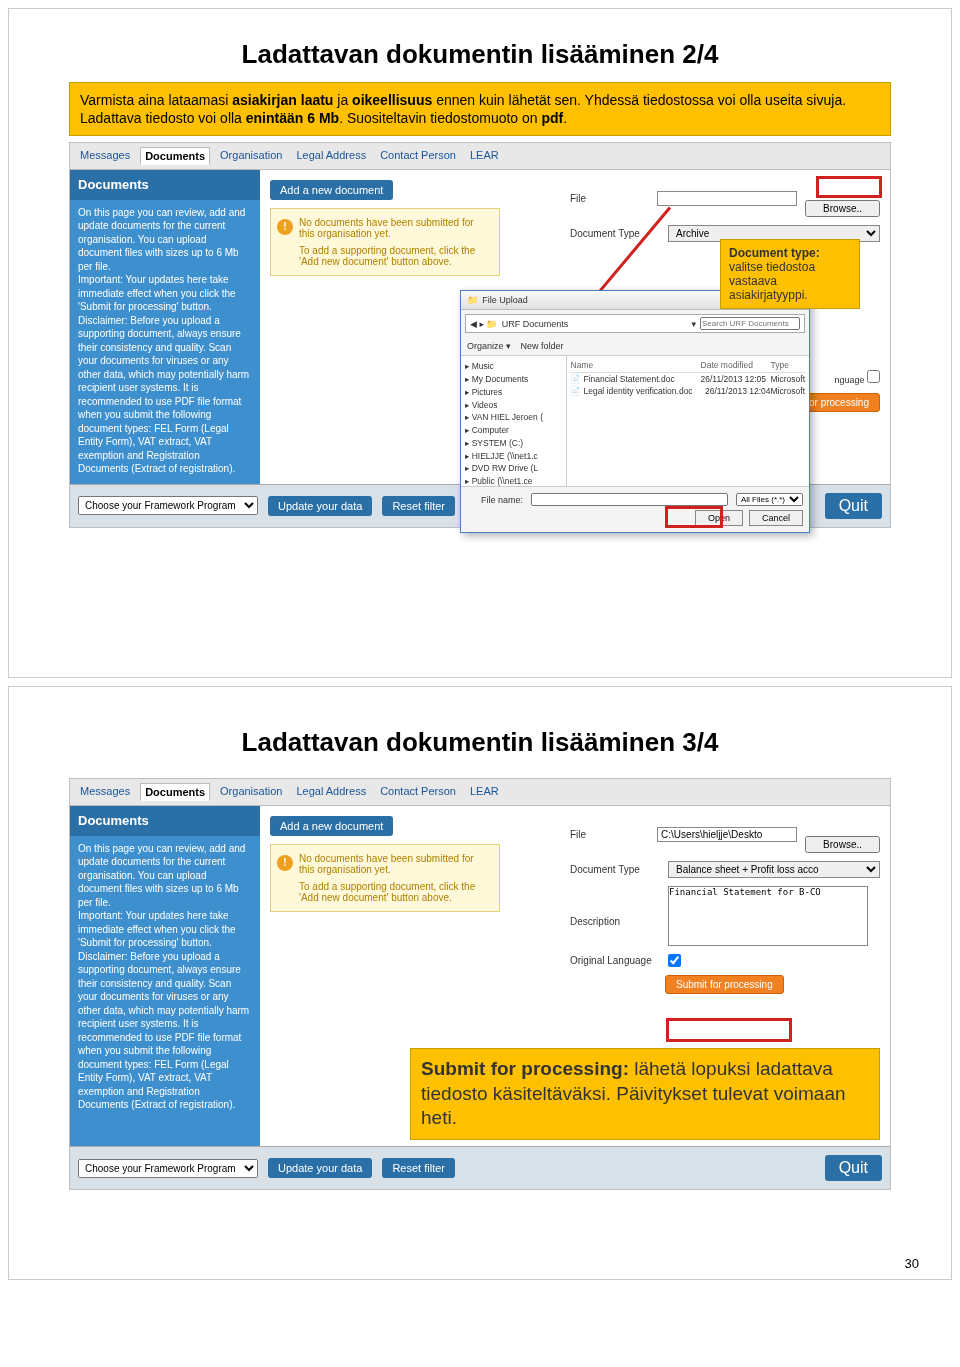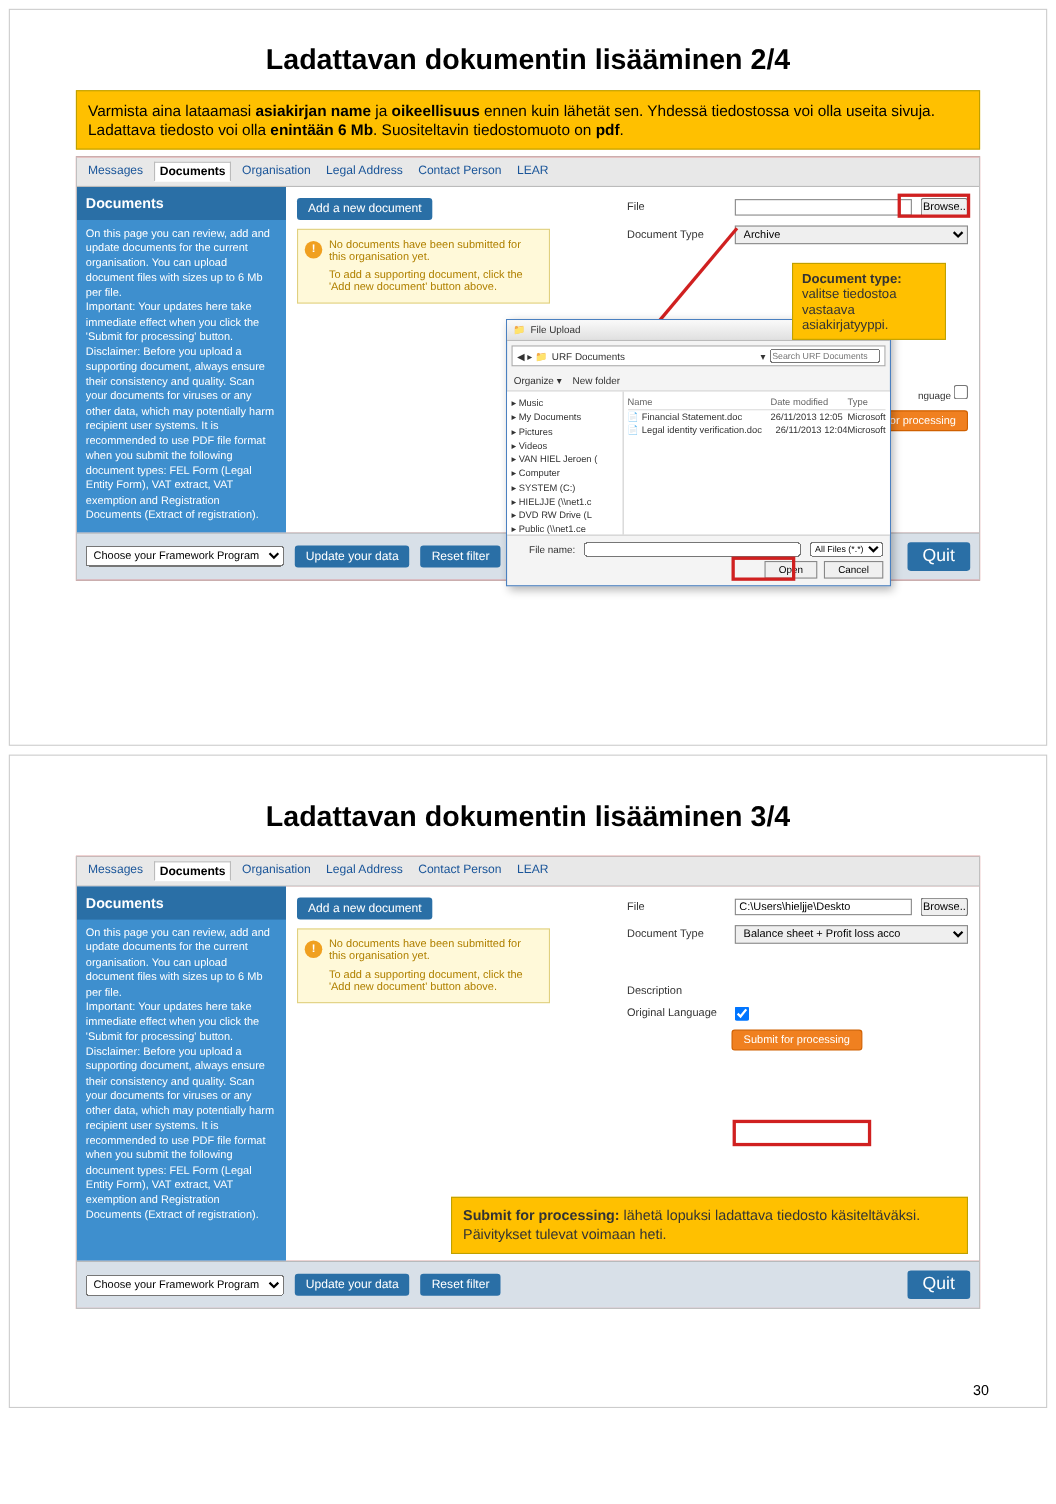--- a/index.html
+++ b/index.html
@@ -16,21 +16,21 @@
   .sidebar { width: 190px; background: #3e8fce; color: #fff; padding: 8px; font-size: 10px; line-height: 1.35; }
   .sidebar-title { background: #2a6fa6; margin: -8px -8px 6px -8px; padding: 6px 8px; font-weight: bold; font-size: 13px; }
   .main-area { flex: 1; padding: 10px; position: relative; }
   .btn-blue { background: #2a6fa6; color: #fff; border: none; padding: 4px 10px; font-size: 11px; border-radius: 3px; }
   .info-box { background: #fff9d9; border: 1px solid #e0d080; padding: 8px 8px 8px 28px; font-size: 10px; color: #b08000; margin-top: 8px; position: relative; max-width: 230px; }
   .info-box::before { content: "!"; position: absolute; left: 6px; top: 10px; width: 16px; height: 16px; background: #f0a020; color: #fff; border-radius: 50%; text-align: center; font-weight: bold; line-height: 16px; }
   .form-panel { position: absolute; right: 10px; top: 10px; width: 310px; font-size: 11px; }
   .form-row { display: flex; align-items: center; margin-bottom: 8px; gap: 8px; }
   .form-row label { width: 90px; font-size: 10px; }
   .form-row input[type=text], .form-row select { flex: 1; font-size: 10px; padding: 1px 3px; border: 1px solid #888; }
-  .btn-browse { font-size: 10px; padding: 1px 0; }
+  .btn-browse { font-size: 10px; padding: 1px 16px; margin-top: 20px; }
   .btn-orange { background: #f08020; color: #fff; border: 1px solid #d06000; padding: 3px 10px; font-size: 10px; border-radius: 3px; }
   .red-box { border: 3px solid #d02020; position: absolute; pointer-events: none; }
   .arrow-red { position: absolute; width: 200px; height: 3px; background: #d02020; transform-origin: left center; }
   .arrow-red::after { content: ""; position: absolute; right: -2px; top: -5px; border-left: 12px solid #d02020; border-top: 6px solid transparent; border-bottom: 6px solid transparent; }
   .bottom-bar { background: #d8e0e8; border-top: 1px solid #aaa; padding: 8px; display: flex; gap: 10px; align-items: center; }
   .bottom-bar select { font-size: 10px; padding: 2px; width: 180px; }
   .btn-quit { background: #2a6fa6; color: #fff; padding: 4px 14px; border: none; border-radius: 3px; font-size: 16px; margin-left: auto; }
   .file-dialog { position: absolute; left: 200px; top: 120px; width: 350px; border: 1px solid #4a80c0; background: #f4f4f4; font-size: 9px; box-shadow: 3px 3px 8px rgba(0,0,0,0.3); }
   .file-dialog-title { background: linear-gradient(#fafafa,#e0e0e0); padding: 4px 6px; display: flex; align-items: center; gap: 4px; border-bottom: 1px solid #bbb; }
   .file-dialog-path { background: #fff; border: 1px solid #aaa; padding: 2px 4px; display: flex; align-items: center; gap: 4px; margin: 4px; font-size: 9px; }
@@ -40,29 +40,29 @@
   .file-list { flex: 1; padding: 4px; font-size: 8.5px; }
   .file-list-header { display: flex; border-bottom: 1px solid #ddd; color: #666; padding-bottom: 2px; }
   .file-list-header span:nth-child(1){ width: 130px; }
   .file-list-row { display: flex; padding: 1px 0; }
   .file-list-row span:nth-child(1){ width: 130px; }
   .file-dialog-bottom { padding: 6px; border-top: 1px solid #ccc; font-size: 9px; }
   .file-dialog-bottom-row { display: flex; align-items: center; gap: 6px; justify-content: flex-end; margin-top: 4px; }
   .dlg-btn { padding: 2px 12px; font-size: 9px; border: 1px solid #888; background: #f0f0f0; }
   .callout-small { position: absolute; background: #ffc000; border: 1px solid #bfa000; padding: 6px 8px; font-size: 12px; width: 140px; }
   textarea.desc { width: 200px; height: 60px; font-size: 9px; border: 1px solid #888; resize: none; }
-  .page-num { position: absolute; bottom: 8px; right: 52px; font-size: 13px; }
+  .page-num { position: absolute; bottom: 8px; right: 32px; font-size: 13px; }
   .close-x { position: absolute; right: 4px; top: 2px; width: 18px; height: 14px; background: #c83030; color: #fff; text-align: center; font-size: 9px; line-height: 13px; border-radius: 2px; }
 </style>
 </head>
 <body>
 
 <div class="page" style="height:670px;">
   <div class="page-title">Ladattavan dokumentin lisääminen 2/4</div>
-  <div class="callout-yellow" id="callout1">Varmista aina lataamasi <b>asiakirjan name</b> ja <b>oikeellisuus</b> ennen kuin lähetät sen. Yhdessä tiedostossa voi olla useita sivuja.  Ladattava tiedosto voi olla <b>enintään 6 Mb</b>. Suositeltavin tiedostomuoto on <b>pdf</b>.</div>
+  <div class="callout-yellow" id="callout1">Varmista aina lataamasi <b>asiakirjan laatu</b> ja <b>oikeellisuus</b> ennen kuin lähetät sen. Yhdessä tiedostossa voi olla useita sivuja.  Ladattava tiedosto voi olla <b>enintään 6 Mb</b>. Suositeltavin tiedostomuoto on <b>pdf</b>.</div>
 
   <div class="screenshot" style="margin-top:6px;">
     <div class="tabs">
       <span class="tab">Messages</span>
       <span class="tab active">Documents</span>
       <span class="tab">Organisation</span>
       <span class="tab">Legal Address</span>
       <span class="tab">Contact Person</span>
       <span class="tab">LEAR</span>
     </div>
@@ -209,33 +209,34 @@
             <label>File</label>
             <input type="text" value="C:\Users\hieljje\Deskto" style="">
             <button class="btn-browse">Browse..</button>
           </div>
           <div class="form-row">
             <label>Document Type</label>
             <select><option>Balance sheet + Profit loss acco</option></select>
           </div>
           <div class="form-row" style="align-items:flex-start;">
             <label style="margin-top:30px;">Description</label>
+            <textarea class="desc" style="">Financial Statement for B-CO</textarea>
           </div>
           <div class="form-row">
             <label>Original Language</label>
             <input type="checkbox" checked="" style="">
           </div>
           <div style="text-align:left;margin-left:95px;margin-top:4px;">
             <button class="btn-orange">Submit for processing</button>
           </div>
         </div>
         <div class="red-box" style="right:98px; top:212px; width:126px; height:24px;"></div>
 
         
-        <div class="callout-yellow" id="callout-submit" style="position:absolute;left:150px;right:10px;bottom:6px;font-size:13px;"><b>Submit for processing:</b> lähetä  lopuksi ladattava tiedosto käsiteltäväksi. Päivitykset tulevat voimaan heti.</div>
+        <div class="callout-yellow" id="callout-submit" style="position:absolute;left:150px;right:10px;bottom:6px;font-size:19px;"><b>Submit for processing:</b> lähetä  lopuksi ladattava tiedosto käsiteltäväksi. Päivitykset tulevat voimaan heti.</div>
       </div>
     </div>
     <div class="bottom-bar">
       <select><option>Choose your Framework Program</option></select>
       <button class="btn-blue">Update your data</button>
       <button class="btn-blue">Reset filter</button>
       <button class="btn-quit">Quit</button>
     </div>
   </div>
   <div class="page-num">30</div>

